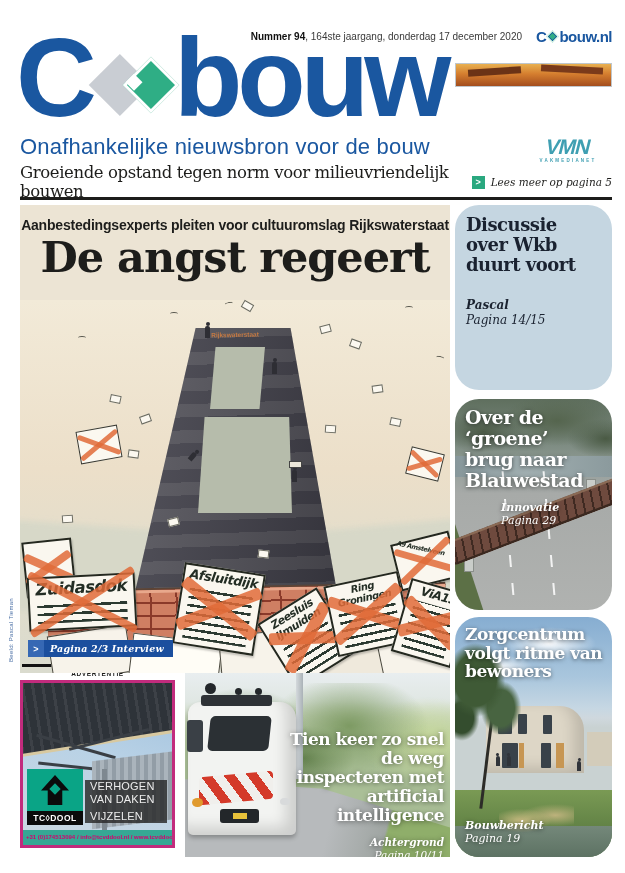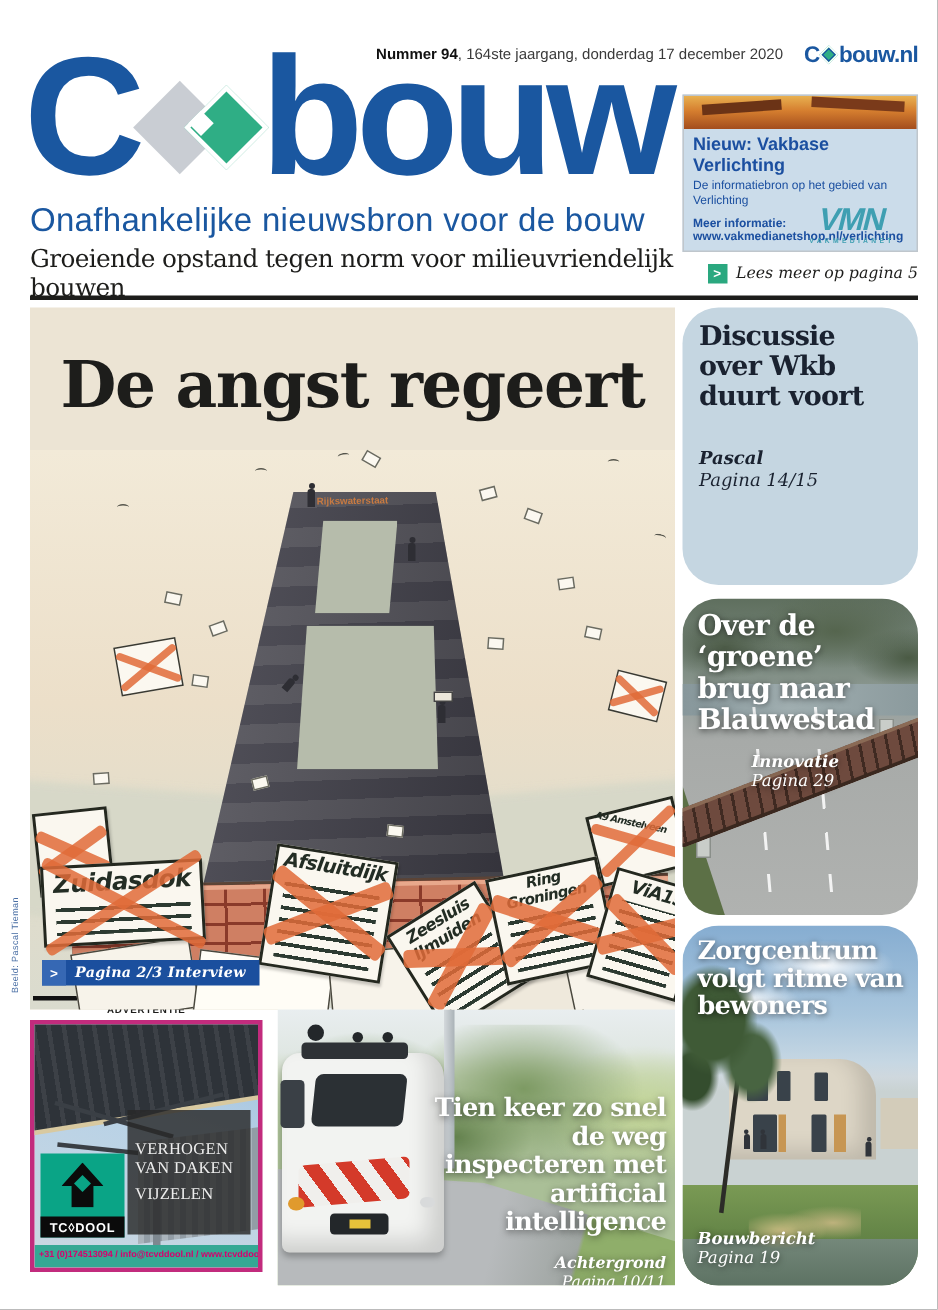--- a/index.html
+++ b/index.html
@@ -212,21 +212,21 @@
   .ad-wall{position:absolute;right:-4%;bottom:13%;width:58%;height:42%;transform:skewY(-7deg);
       background:repeating-linear-gradient(90deg,#aab4bc 0 4px,#929da6 4px 8px);}
   .ad-col{position:absolute;left:53%;bottom:9%;width:5px;height:38%;background:#7e8890;}
   .ad-logo{position:absolute;left:4px;bottom:20px;width:56px;height:56px;background:#0aa486;z-index:5;}
   .ad-logo-icon{position:absolute;left:14px;top:6px;width:28px;height:30px;background:#0b0b0b;
       clip-path:polygon(50% 0,100% 52%,76% 52%,76% 100%,24% 100%,24% 52%,0 52%);}
   .ad-logo-hole{position:absolute;left:24px;top:16px;width:8px;height:8px;background:#0aa486;transform:rotate(45deg);}
   .ad-logo-band{position:absolute;left:0;right:0;bottom:0;height:14px;background:#0b0b0b;color:#fff;
       font-size:8.5px;font-weight:bold;text-align:center;line-height:14px;letter-spacing:0.5px;}
   .ad-txt{position:absolute;left:62px;right:5px;bottom:22px;background:rgba(40,40,40,.82);color:#ededed;
-      padding:20px 5px;z-index:5;font-size:11px;line-height:1.15;letter-spacing:0.2px;font-family:Liberation Serif, serif;}
+      padding:0 5px;z-index:5;font-size:11px;line-height:1.15;letter-spacing:0.2px;}
   .ad-txt .gap{height:5px;}
   .ad-contact{position:absolute;left:0;right:0;bottom:0;height:15px;background:#35a894;color:#d6006e;
       font-size:6px;font-weight:bold;line-height:15px;padding-left:3px;z-index:6;white-space:nowrap;}
 
   .bottom-photo{position:absolute;left:185px;top:672px;width:265px;height:185px;overflow:hidden;cursor:pointer;}
 </style>
 </head>
 <body>
 
 <div id="page">
@@ -249,43 +249,38 @@
     </span>
     <span>bouw</span>
   </div>
   <div class="tagline">Onafhankelijke nieuwsbron voor de bouw</div>
 
   <div class="promo">
     <div class="promo-strip">
       <div class="promo-roof1"></div>
       <div class="promo-roof2"></div>
     </div>
-    <div class="promo-body">
-      <div class="promo-title">Nieuw: Vakbase Verlichting</div>
-      <div class="promo-sub">De informatiebron op het gebied van Verlichting</div>
-      <div class="promo-more">Meer informatie:</div>
-      <div class="promo-url">www.vakmedianetshop.nl/verlichting</div>
-    </div>
   </div>
 
   <div class="vmn">
     <div class="vmn-acro">VMN</div>
     <div class="vmn-name">VAKMEDIANET</div>
   </div>
 
   <div class="topbar">
     <div class="topbar-h">Groeiende opstand tegen norm voor milieuvriendelijk bouwen</div>
     <div class="topbar-link">
       <span class="green-sq">&gt;</span>
       <span class="lbl">Lees meer op pagina 5</span>
     </div>
   </div>
   <div class="rule"></div>
 
   <div class="main-box">
+    <div class="kicker">Aanbestedingsexperts pleiten voor cultuuromslag Rijkswaterstaat</div>
     <div class="headline">De angst regeert</div>
 
     <div class="illu">
       <div class="mount l"></div>
       <div class="mount r"></div>
 
       <div class="tower"></div>
       <div class="court court1"></div>
       <div class="court court2"></div>
       <div class="tower-label">Rijkswaterstaat</div>

